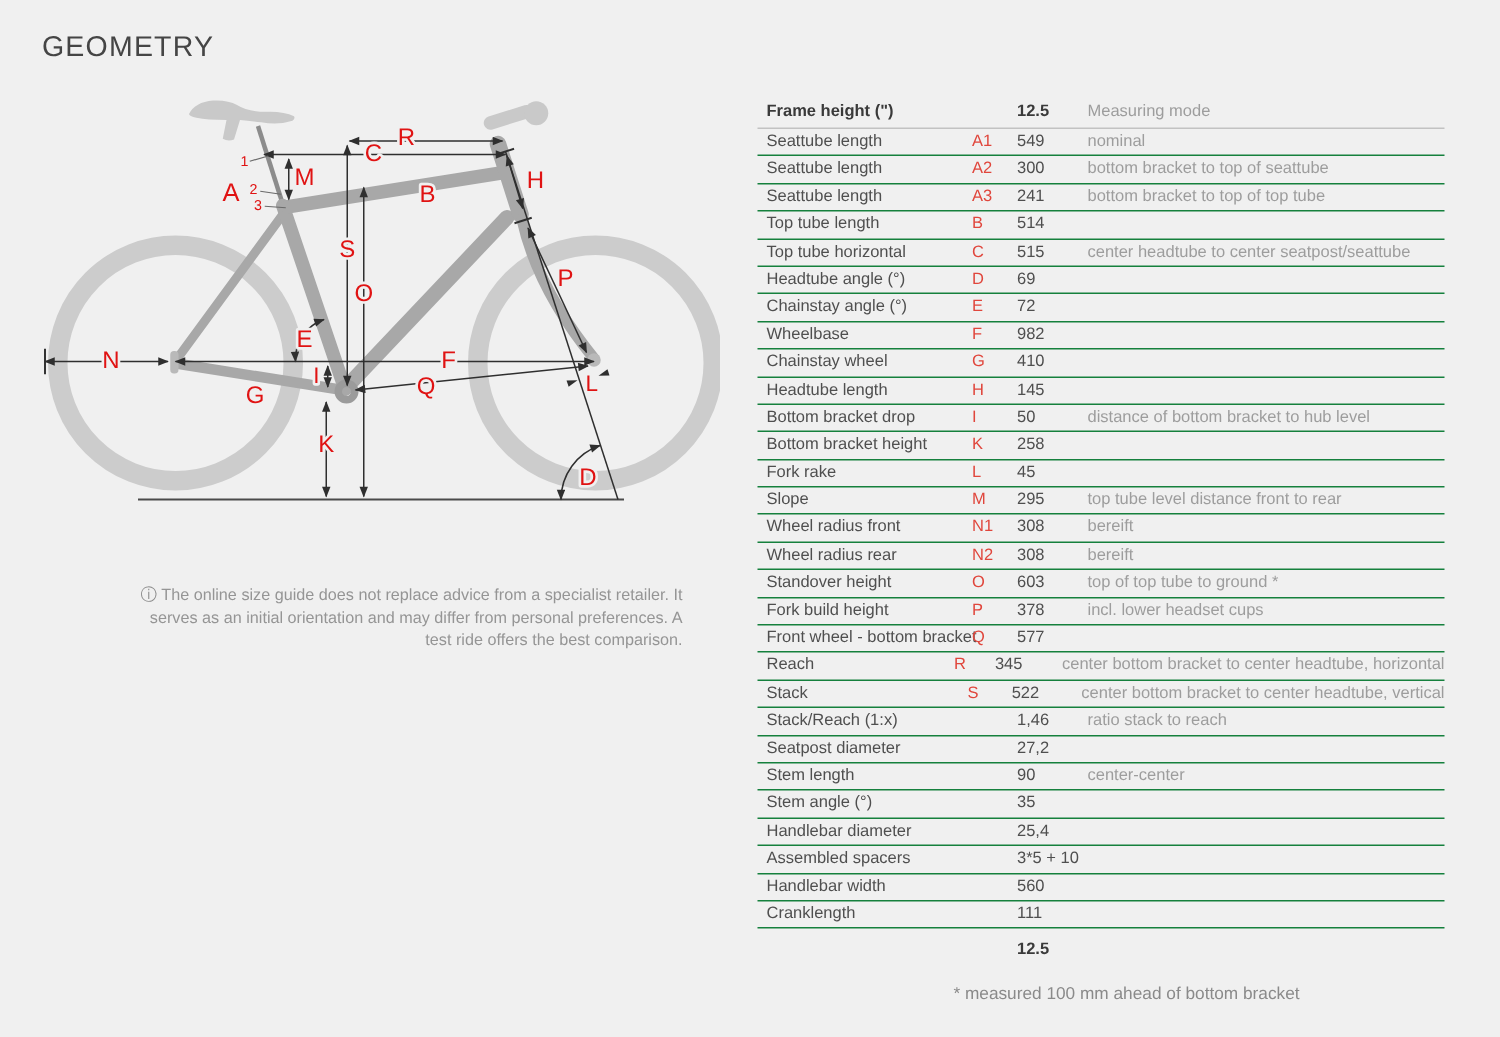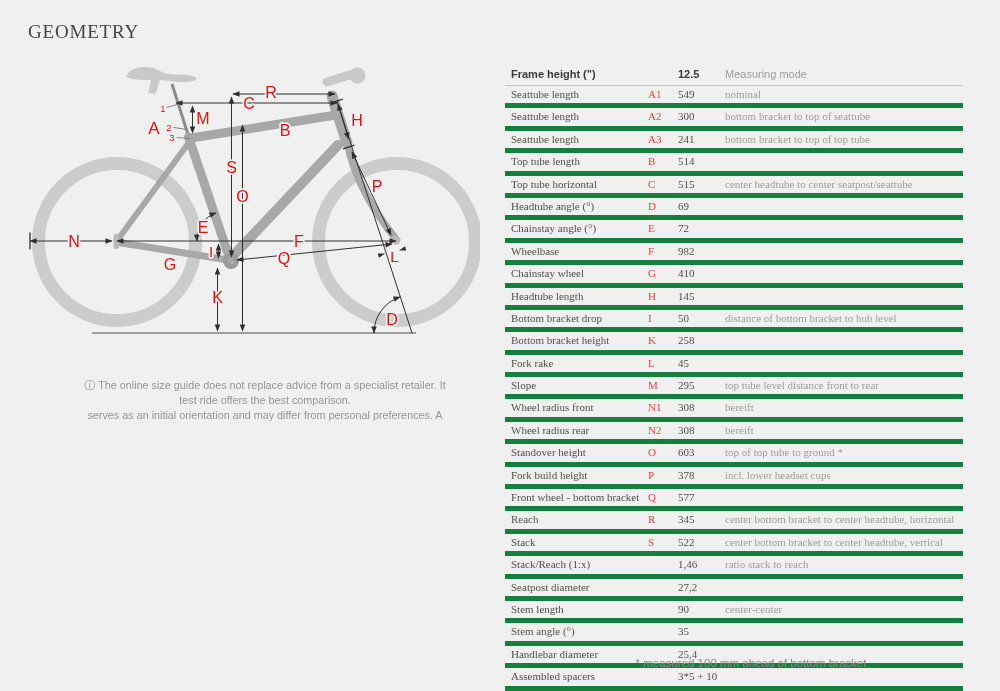--- a/index.html
+++ b/index.html
@@ -5,57 +5,56 @@
   html,body{margin:0;padding:0;}
   body{
     width:1000px;height:691px;position:relative;overflow:hidden;
     background:#f0f0f0;
     font-family:"Liberation Sans","DejaVu Sans",sans-serif;
     -webkit-font-smoothing:antialiased;
   }
   .page-title{
     position:absolute;left:28px;top:22px;margin:0;
     font-size:19px;line-height:20px;font-weight:normal;
-    color:#454545;letter-spacing:.8px;font-family:Liberation Serif, serif;
+    color:#454545;letter-spacing:.8px;
   }
   
   .diagram{position:absolute;left:0;top:0;width:480px;height:360px;}
   .dim{stroke:#2f2f2f;stroke-width:1;fill:none;}
   .dim2{stroke:#2f2f2f;stroke-width:1.3;fill:none;}
   .leader{stroke:#6a6a6a;stroke-width:.8;fill:none;}
   .tube{stroke:#a8a8a8;fill:none;stroke-linecap:round;}
   .lite{fill:#c9c9c9;}
   .dlabel{
     font-family:"Liberation Sans","DejaVu Sans",sans-serif;
     font-size:16px;fill:#e01313;text-anchor:middle;dominant-baseline:central;
     stroke:#f0f0f0;stroke-width:3.5px;paint-order:stroke;stroke-linejoin:round;
   }
   .dbig{font-size:17px;}
   .dmid{font-size:15px;}
   .dsmall{font-size:9.5px;stroke-width:2.4px;}
   
   .note{
-    position:absolute;left:75px;top:378px;width:380px;
-    font-size:10.8px;line-height:15px;color:#959595;text-align:center;
+    position:absolute;left:75px;top:390px;width:380px;
+    font-size:10.8px;line-height:15px;color:#959595;text-align:right;
   }
   .note .nline{white-space:nowrap;}
   .note .info-ic{font-size:11px;color:#8d8d8d;}
   
   .gtable{
     position:absolute;left:505px;top:64px;width:458px;
     font-size:11px;color:#4f4f4f;
   }
   .thead{
     display:flex;height:21px;line-height:21px;
     border-bottom:1px solid #c2c2c2;font-weight:bold;color:#3a3a3a;
   }
   .trow{
     display:flex;height:17.4px;line-height:17.4px;
-    border-bottom:5px solid #15803d;
-    font-family:Liberation Serif, serif;
+    border-bottom:1px solid #15803d;
   }
   .tfoot{display:flex;height:28px;line-height:28px;font-weight:bold;color:#3a3a3a;}
   .c-label{width:137px;padding-left:6px;white-space:nowrap;overflow:visible;}
   .c-code{width:30px;color:#e0463c;white-space:nowrap;}
   .c-val{width:26px;text-align:left;white-space:nowrap;}
   .c-note{flex:1;padding-left:21px;color:#9d9d9d;white-space:nowrap;}
   .thead .c-note{font-weight:normal;color:#9d9d9d;}
   .footnote{
     position:absolute;left:0;top:593px;width:492px;
     text-align:center;color:#8a8a8a;font-size:11.5px;white-space:nowrap;
@@ -156,22 +155,22 @@
     <text class="dlabel" x="242.5" y="196">O</text>
     <text class="dlabel" x="377" y="186">P</text>
     <text class="dlabel" x="284" y="258">Q</text>
     <text class="dlabel" x="271" y="92">R</text>
     <text class="dlabel" x="231.5" y="167">S</text>
   </g>
 </svg>
 
 <div class="note">
   <div class="nline"><span class="info-ic">ⓘ</span> <span>The online size guide does not replace advice from a specialist retailer. It</span></div>
+  <div class="nline">serves as an initial orientation and may differ from personal preferences. A</div>
   <div class="nline">test ride offers the best comparison.</div>
-  <div class="nline">serves as an initial orientation and may differ from personal preferences. A</div>
 </div>
 
 <div class="gtable">
   <div class="thead">
     <div class="c-label">Frame height (")</div>
     <div class="c-code"></div>
     <div class="c-val">12.5</div>
     <div class="c-note">Measuring mode</div>
   </div>
 

